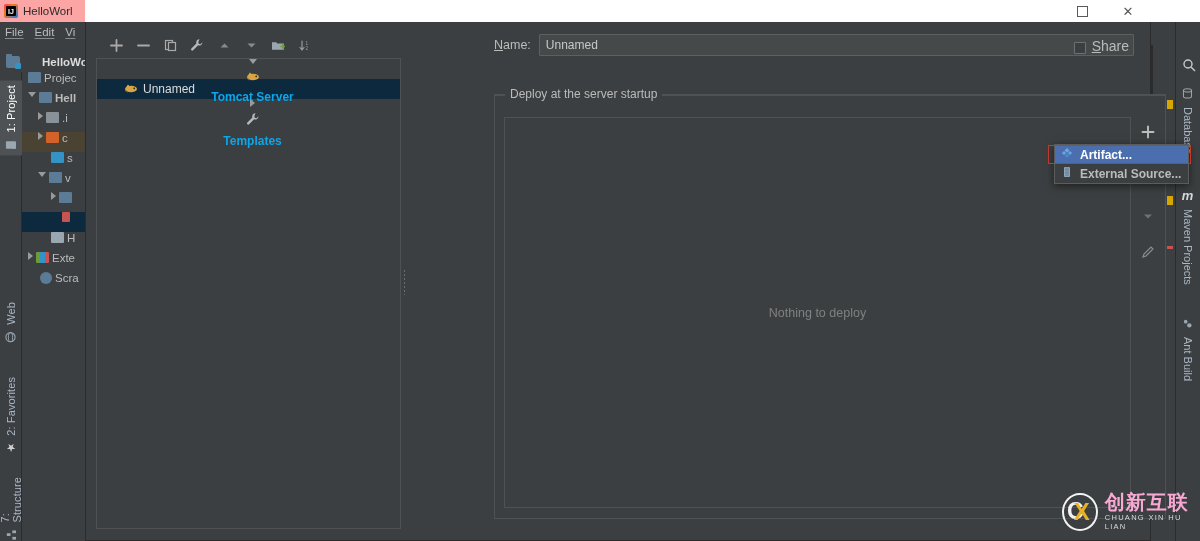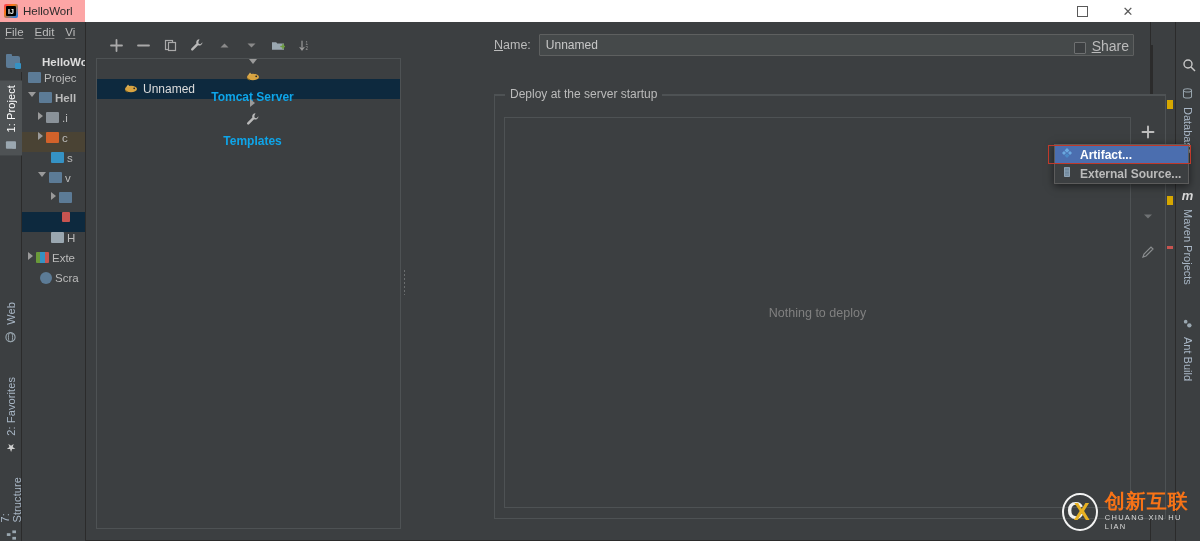--- a/index.html
+++ b/index.html
@@ -238,22 +238,22 @@
     z-index:70;
   }
   .wm-logo{ width:38px;height:38px;border-radius:50%;
     border:2.5px solid #f2f2f2; position:relative; display:flex;
     align-items:center; justify-content:center;}
   .wm-x{ color:#e8b122; font-size:24px; font-weight:bold; line-height:1;
      font-family:"Liberation Sans",sans-serif; transform:translateX(2px);}
   .wm-c{ position:absolute; left:3px; top:5px; color:#f2f2f2; font-size:23px;
      font-weight:bold; line-height:1;}
   .wm-txt{ display:flex; flex-direction:column; }
-  .wm-cn{ color:#f97316; font-size:20px; font-weight:bold; letter-spacing:1px;
-     line-height:1.05; font-family:Liberation Mono, monospace;}
+  .wm-cn{ color:#f9a8d4; font-size:20px; font-weight:bold; letter-spacing:1px;
+     line-height:1.05; font-family:Liberation Serif, serif;}
   .wm-py{ color:#d8d8d8; font-size:7.5px; letter-spacing:1.3px; }
 </style>
 </head>
 <body>
 
 <div id="root">
 
   <div class="ide-bg"></div>
 
   <div class="ide-titlebar"></div>

